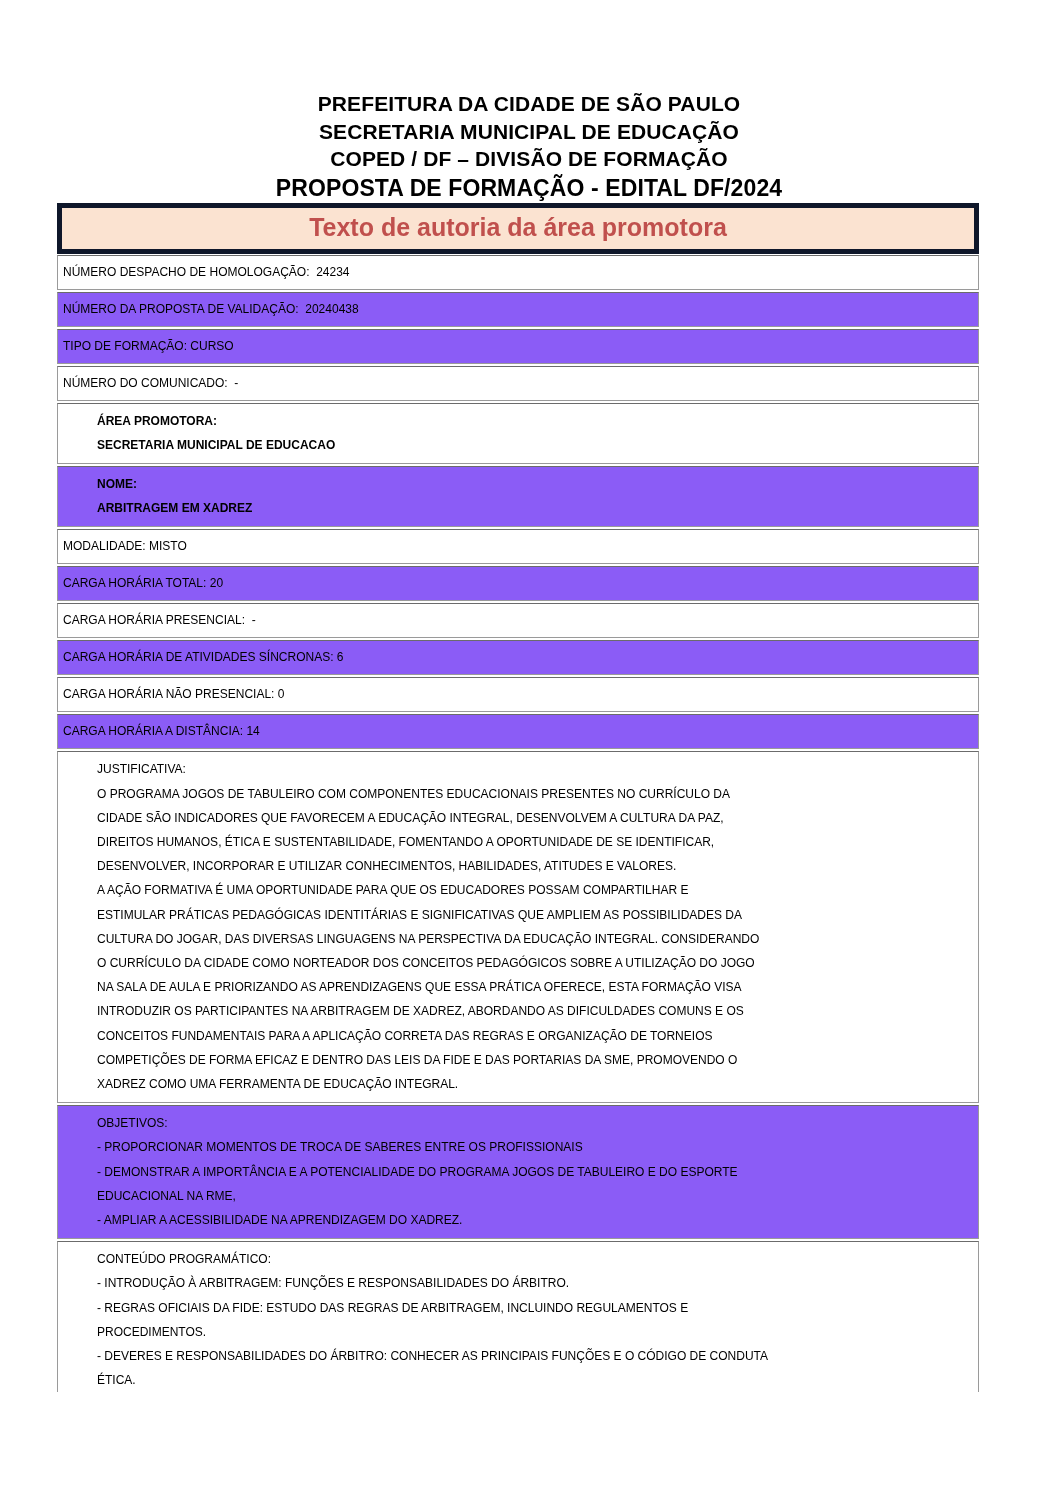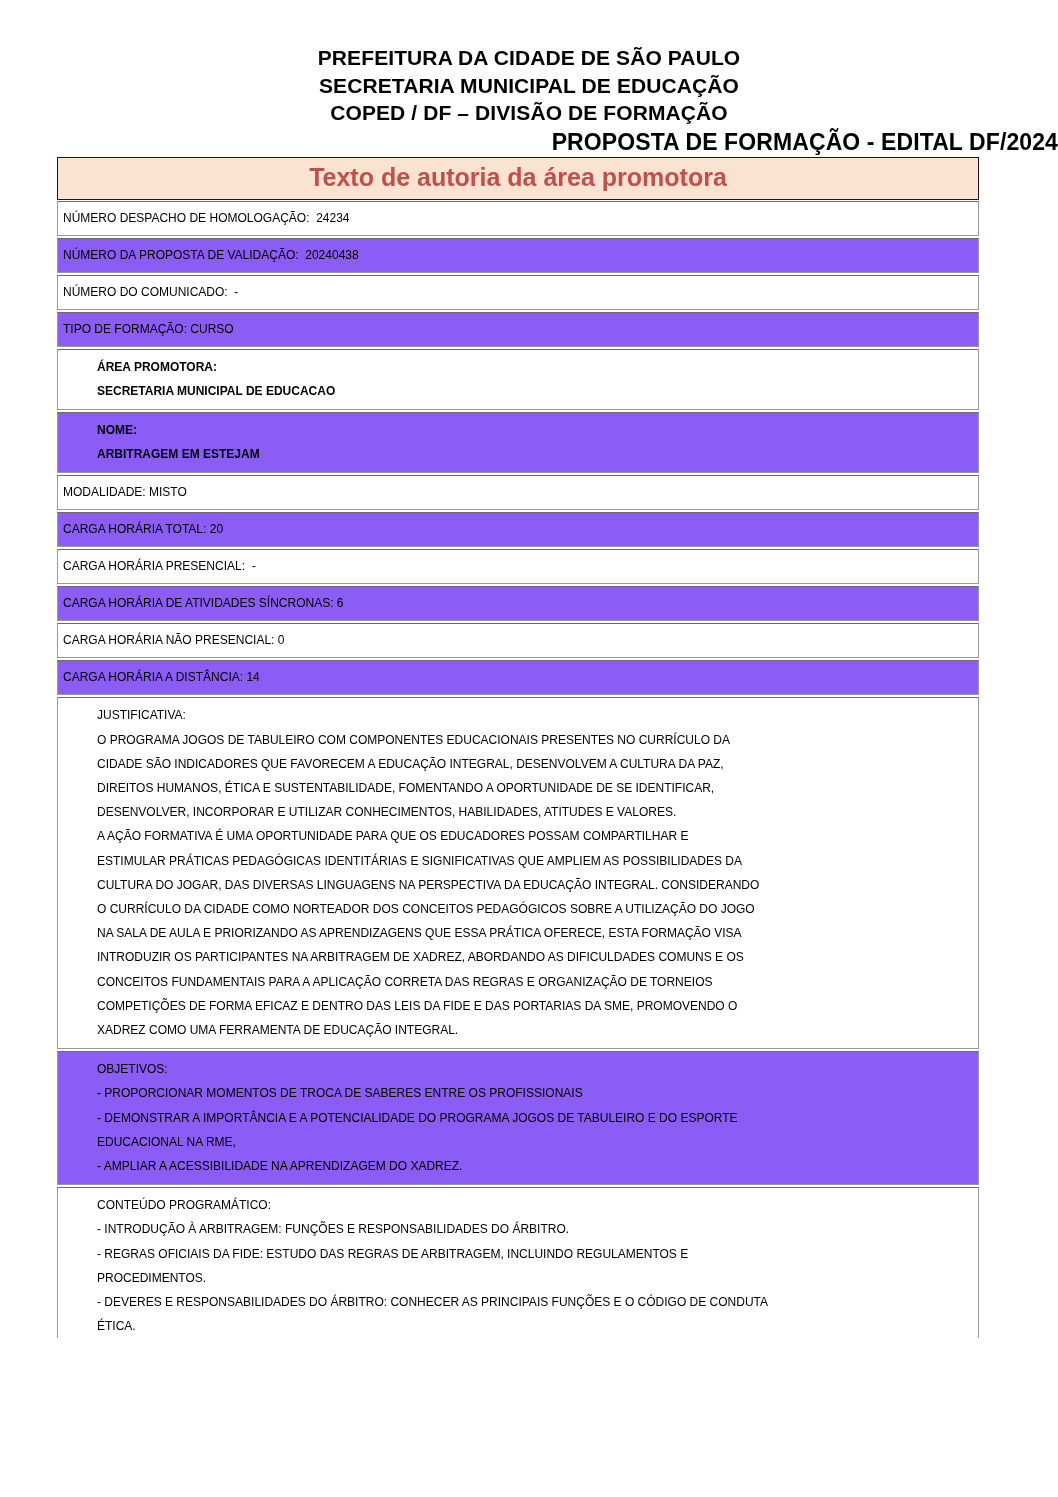--- a/index.html
+++ b/index.html
@@ -18,45 +18,44 @@
   .page {
     width: 1058px;
     min-height: 1497px;
     position: relative;
     box-sizing: border-box;
     padding: 0;
     overflow: hidden;
   }
   
   .doc-header {
-    padding-top: 44px;
+    padding-top: 90px;
     text-align: center;
   }
   .doc-header .hline {
     font-weight: bold;
     font-size: 21px;
     line-height: 27.5px;
     letter-spacing: 0.1px;
     color: #000;
     white-space: nowrap;
   }
   .doc-header .hline.last {
     font-size: 23px;
     line-height: 30px;
-    text-align: right;
   }
   
   .tbl {
     width: 922px;
     margin: 0 auto 0 57px;
     box-sizing: border-box;
   }
   .banner {
     background: #fbe3d1;
-    border: 1px solid #0f172a;
+    border: 5px solid #0f172a;
     box-sizing: border-box;
     text-align: center;
     padding: 4px 0 7px 0;
     margin-bottom: 1px;
   }
   .banner-text {
     color: #c0504d;
     font-weight: bold;
     font-size: 25px;
     line-height: 30px;
@@ -113,33 +112,33 @@
     <div class="banner">
       <span class="banner-text">Texto de autoria da área promotora</span>
     </div>
     <div id="rows-container">
         <div class="row">
           <span class="ln">NÚMERO DESPACHO DE HOMOLOGAÇÃO:  24234</span>
         </div>
         <div class="row shaded">
           <span class="ln">NÚMERO DA PROPOSTA DE VALIDAÇÃO:  20240438</span>
         </div>
+        <div class="row shaded">
+          <span class="ln">TIPO DE FORMAÇÃO: CURSO</span>
+        </div>
         <div class="row">
           <span class="ln">NÚMERO DO COMUNICADO:  -</span>
-        </div>
-        <div class="row shaded">
-          <span class="ln">TIPO DE FORMAÇÃO: CURSO</span>
         </div>
         <div class="row bold block">
           <span class="ln">ÁREA PROMOTORA:</span>
           <span class="ln">SECRETARIA MUNICIPAL DE EDUCACAO</span>
         </div>
         <div class="row shaded bold block">
           <span class="ln">NOME:</span>
-          <span class="ln">ARBITRAGEM EM ESTEJAM</span>
+          <span class="ln">ARBITRAGEM EM XADREZ</span>
         </div>
         <div class="row">
           <span class="ln">MODALIDADE: MISTO</span>
         </div>
         <div class="row shaded">
           <span class="ln">CARGA HORÁRIA TOTAL: 20</span>
         </div>
         <div class="row">
           <span class="ln">CARGA HORÁRIA PRESENCIAL:  -</span>
         </div>

